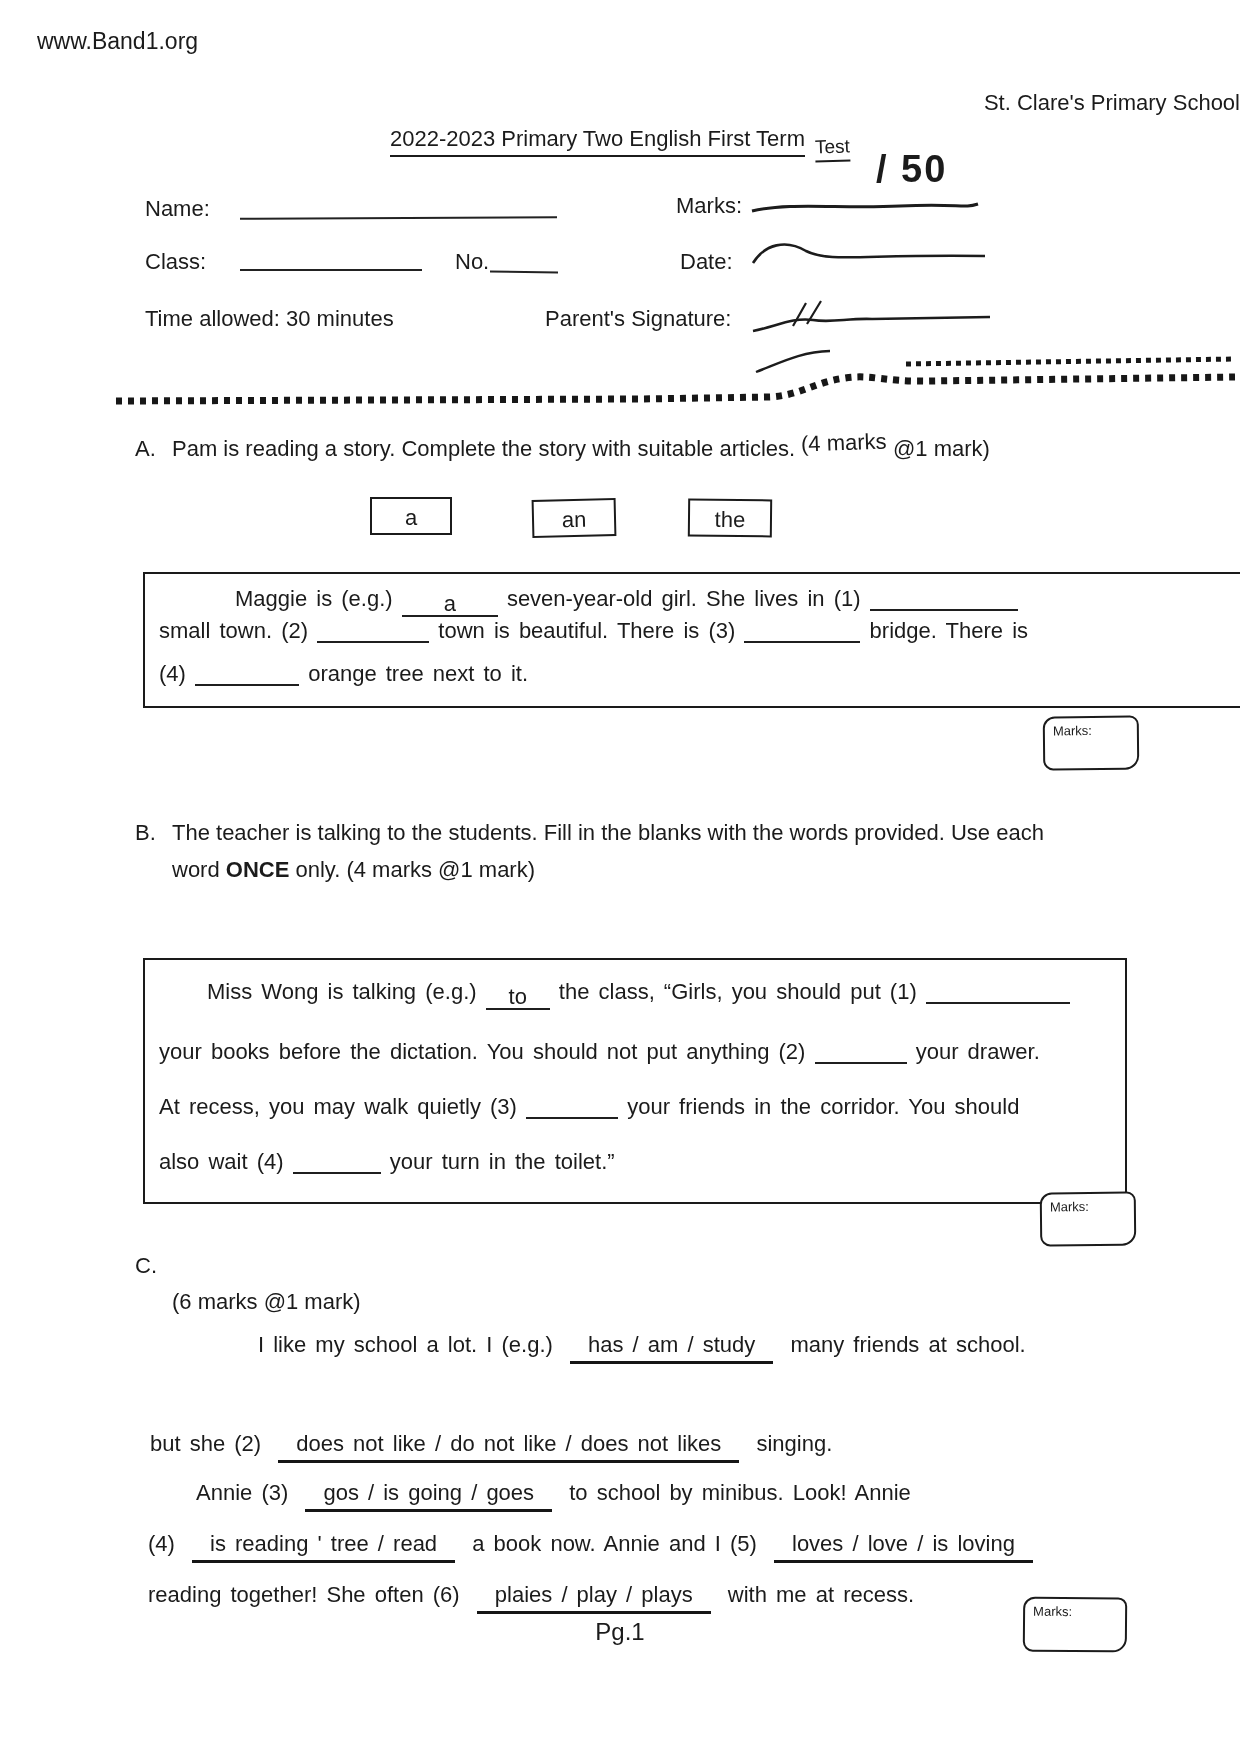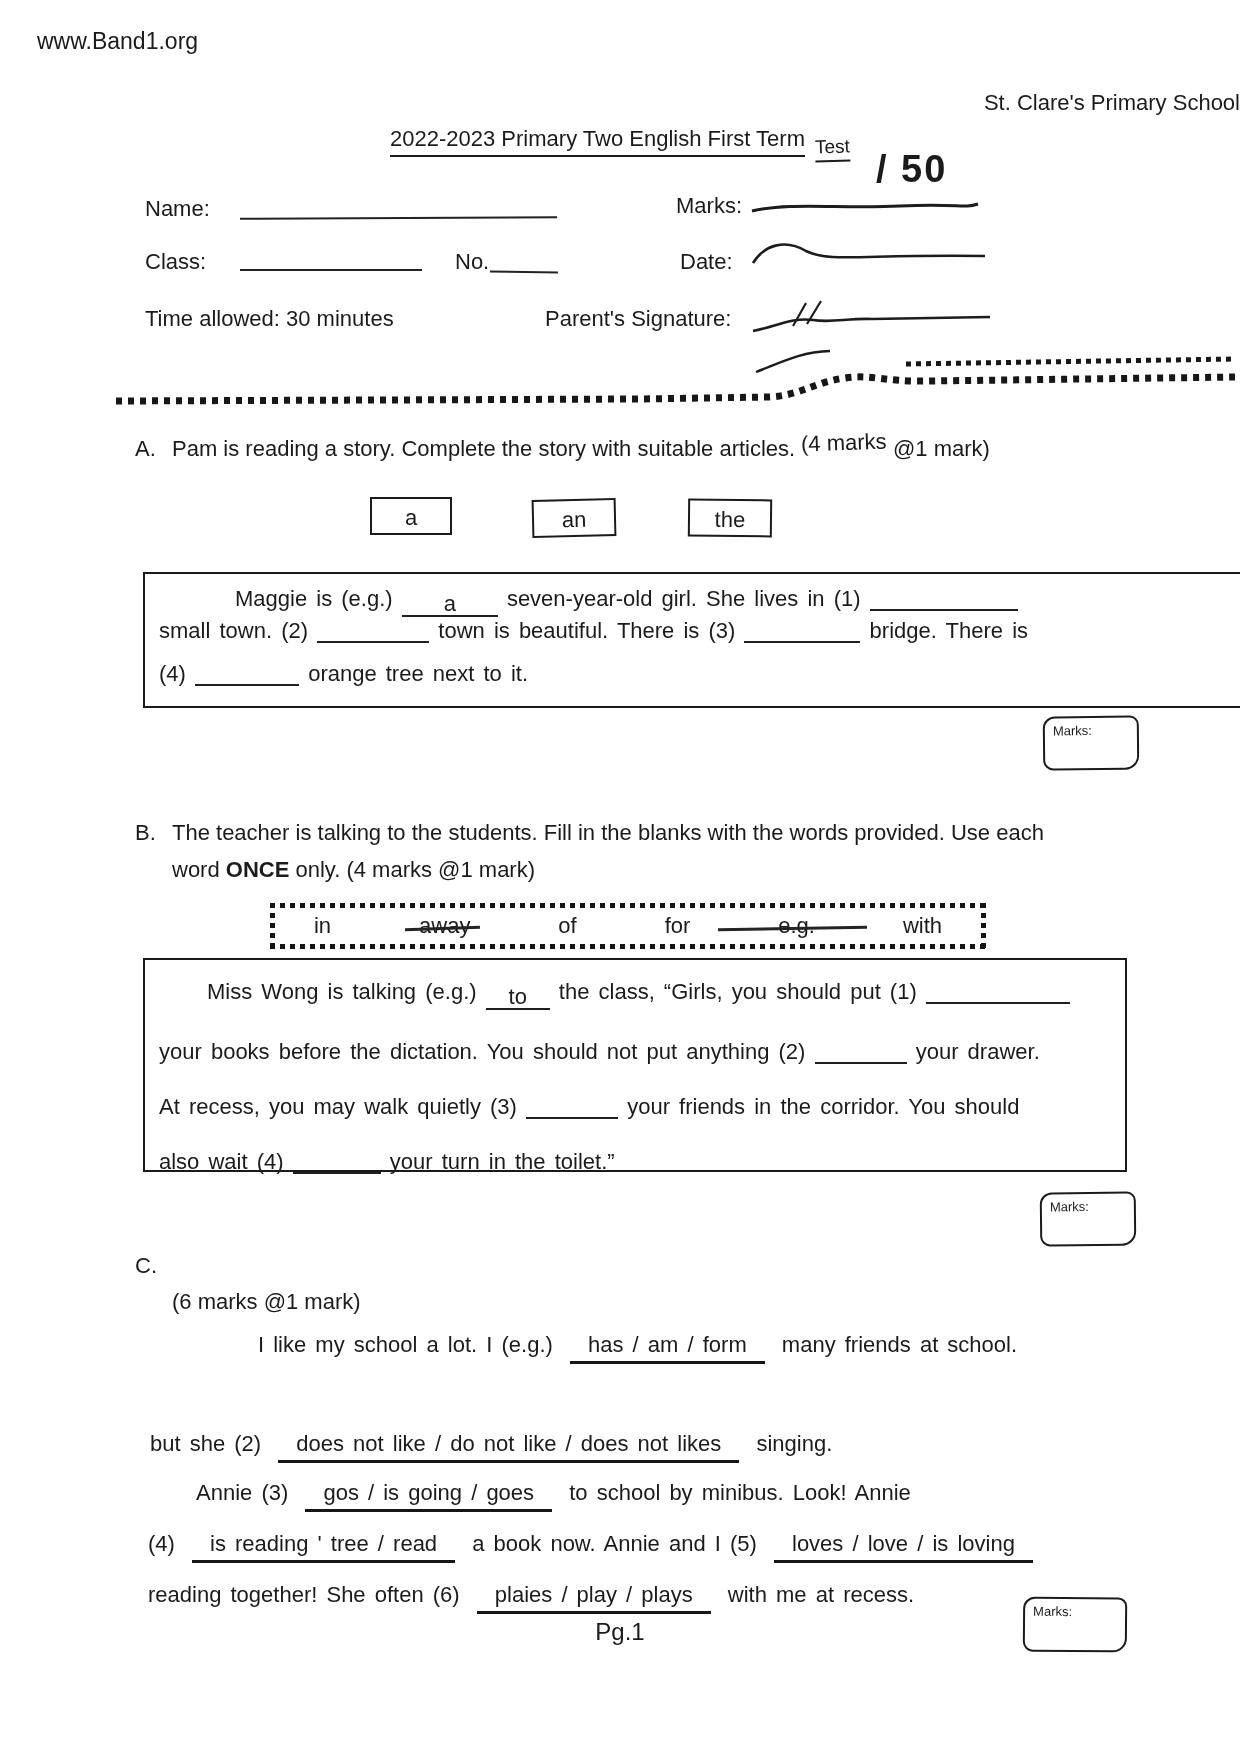--- a/index.html
+++ b/index.html
@@ -125,30 +125,22 @@
   </div>
 
   <div class="abs secletter" style="left:135px;top:820px">B.</div>
   <div class="abs inst" style="left:172px;top:820px">The teacher is talking to the students. Fill in the blanks with the words provided. Use each</div>
   <div class="abs inst" style="left:172px;top:857px">
     <span>word</span>
     <span class="bold">ONCE</span>
     <span>only. (4 marks @1 mark)</span>
   </div>
 
-  <div class="dotbox" style="left:270px;top:903px;width:716px;height:46px">
-    <span class="wbword">in</span>
-    <span class="wbword wb-strike">away</span>
-    <span class="wbword">of</span>
-    <span class="wbword">for</span>
-    <span class="wbword wb-strike-wide">e.g.</span>
-    <span class="wbword">with</span>
-  </div>
-
-  <div class="storybox" style="left:143px;top:958px;width:984px;height:214px;padding:18px 14px 0">
+
+  <div class="storybox" style="left:143px;top:958px;width:984px;height:246px;padding:18px 14px 0">
     <div class="sline" style="margin-left:48px">
       <span>Miss Wong is talking (e.g.)</span>
       <span class="blank" style="width:64px">to</span>
       <span>the class, “Girls, you should put (1)</span>
       <span class="blank" style="width:144px"></span>
     </div>
     <div class="sline" style="margin-top:28px">
       <span>your books before the dictation. You should not put anything (2)</span>
       <span class="blank" style="width:92px"></span>
       <span>your drawer.</span>
@@ -167,21 +159,21 @@
 
   <div class="marksbox" style="left:1040px;top:1192px;width:96px;height:54px">
     <span>Marks:</span>
   </div>
 
   <div class="abs secletter" style="left:135px;top:1253px">C.</div>
   <div class="abs inst" style="left:172px;top:1289px">(6 marks @1 mark)</div>
 
   <div class="abs cline" style="left:258px;top:1332px">
     <span>I like my school a lot. I (e.g.)</span>
-    <span class="choice">has / am / form</span>
+    <span class="choice">has / am / study</span>
     <span>many friends at school.</span>
   </div>
   <div class="abs cline" style="left:150px;top:1431px">
     <span>but she (2)</span>
     <span class="choice">does not like / do not like / does not likes</span>
     <span>singing.</span>
   </div>
   <div class="abs cline" style="left:196px;top:1480px">
     <span>Annie (3)</span>
     <span class="choice">gos / is going / goes</span>

